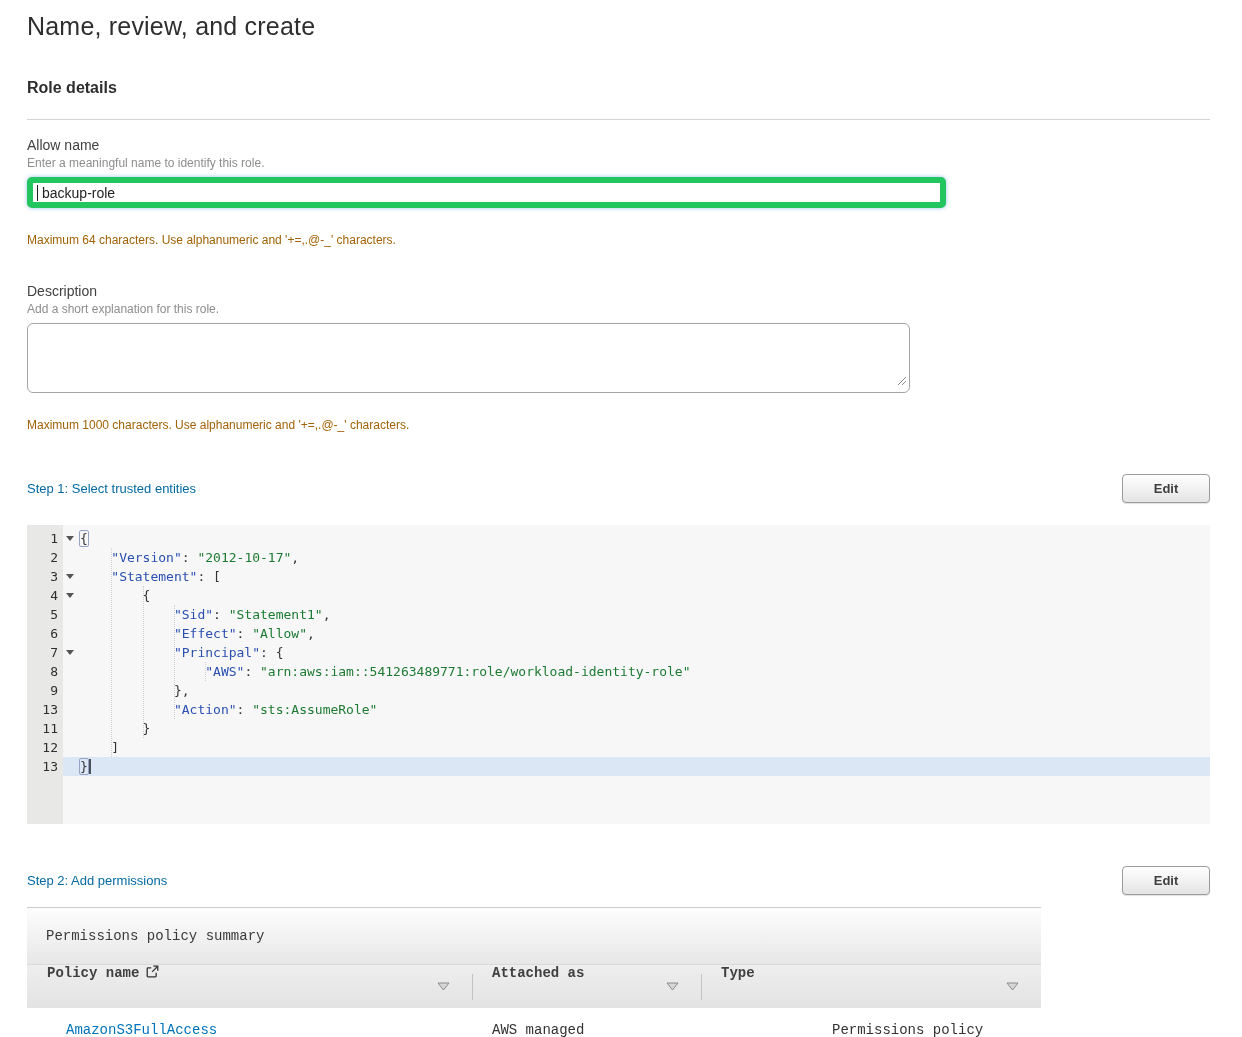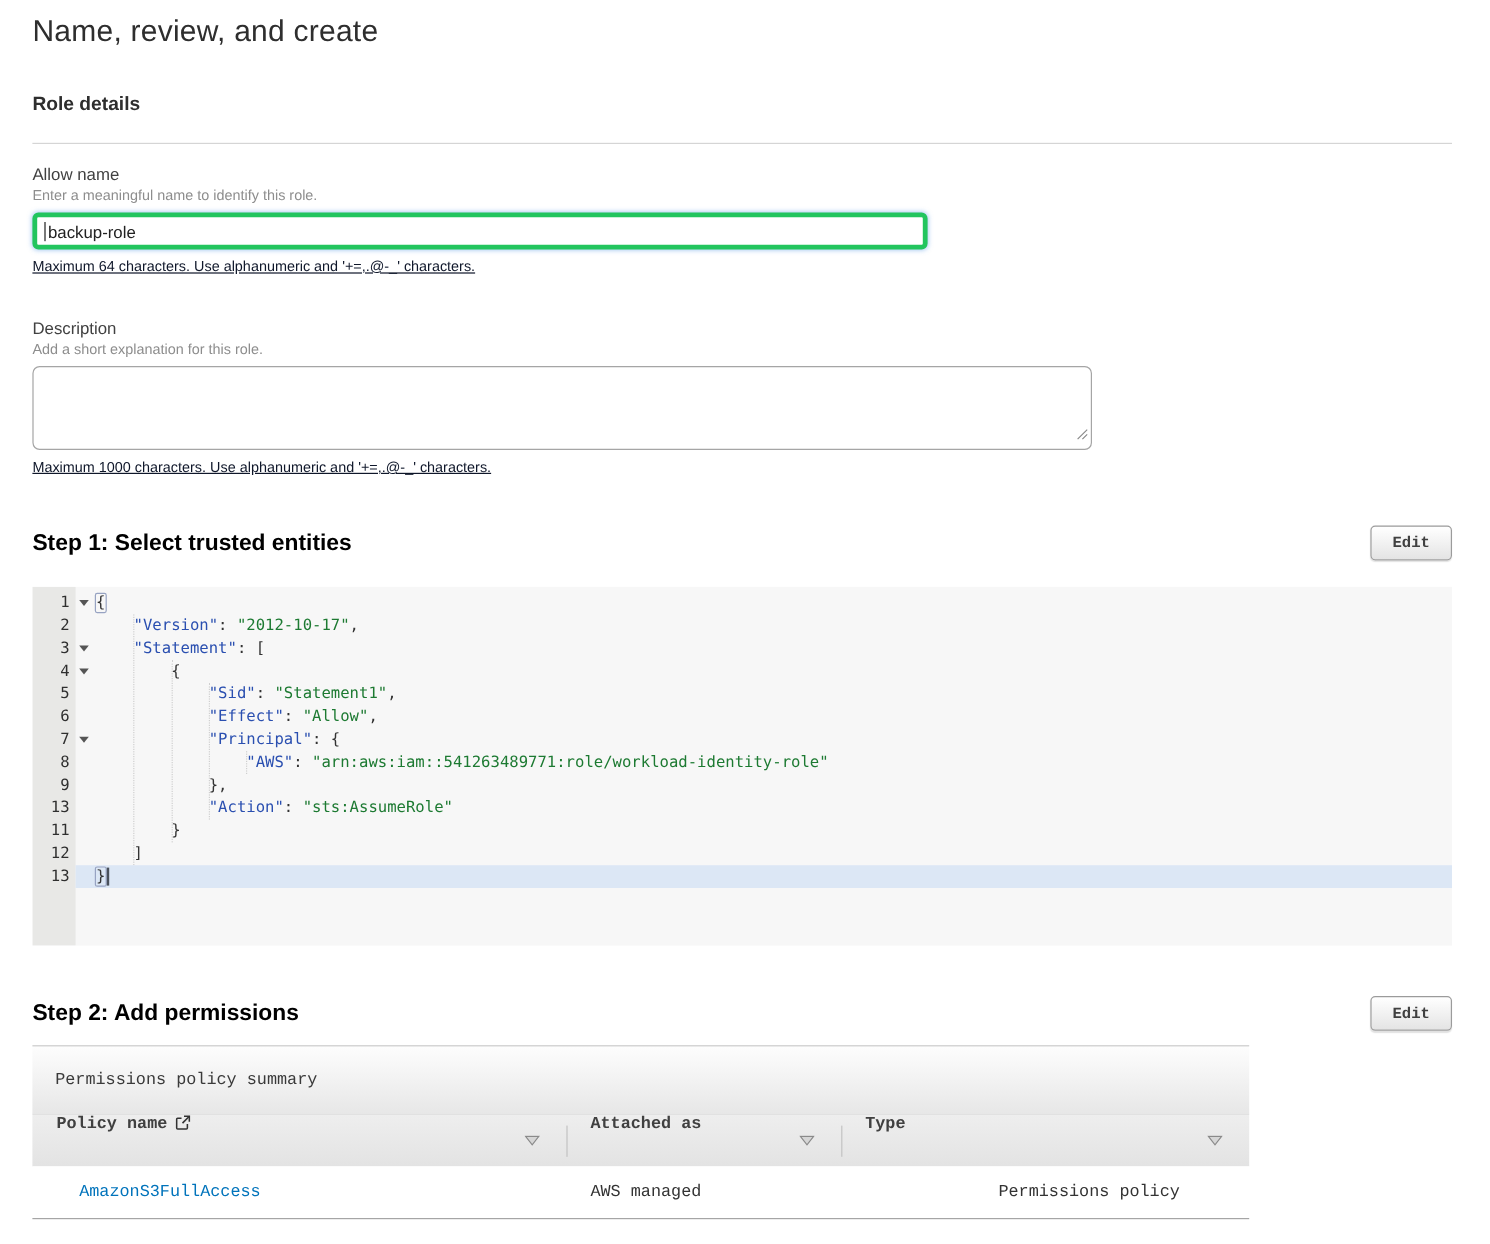--- a/index.html
+++ b/index.html
@@ -9,44 +9,44 @@
 
   
   .page-title { font-size:25px; font-weight:400; color:#2e2e2e; margin:12px 0 0 0; letter-spacing:0.2px; }
   .section-heading { font-size:16px; font-weight:700; color:#2e2e2e; margin:38px 0 0 0; }
   .divider { border-top:1px solid #d5d5d5; margin-top:22px; }
 
   
   .field { margin-top:17px; }
   .field-label { font-size:14px; color:#414141; display:block; }
   .field-help { font-size:12px; color:#8d8d8d; margin-top:3px; }
-  .field-constraint { font-size:12px; color:#0f172a; margin-top:7px;text-decoration:underline; }
+  .field-constraint { font-size:12px; color:#a16207; margin-top:25px; }
   .input-wrap { position:relative; width:883px; margin-top:7px; }
   .text-input {
-    width:746px; height:31px; padding:0 9px; font-size:14px; color:#222;
+    width:919px; height:31px; padding:0 9px; font-size:14px; color:#222;
     font-family:"Liberation Sans", sans-serif;
-    border:4px solid #22c55e; border-radius:5px; outline:none;
+    border:6px solid #22c55e; border-radius:5px; outline:none;
     box-shadow:0 0 4px rgba(73,144,226,.55);
   }
   .input-caret { position:absolute; left:10px; top:8px; width:1px; height:16px; background:#222; }
   .desc-wrap { position:relative; width:883px; margin-top:7px; }
   .desc-textarea {
     width:883px; height:70px; padding:6px 9px; font-size:14px; color:#222;
     font-family:"Liberation Sans", sans-serif;
     border:1px solid #a5a5a5; border-radius:6px; resize:none; outline:none; display:block;
   }
   .resize-handle { position:absolute; right:3px; bottom:3px; }
   .field-desc-group { margin-top:36px; }
 
   
   .step-header { display:flex; justify-content:space-between; align-items:center; margin-top:42px; }
-  .step-heading { font-size:19px; font-weight:700; color:#000000; margin:0; }
+  .step-heading { font-size:13px; font-weight:400; color:#0369a1; margin:0; }
   .edit-btn {
-    width:68px; height:29px; font-size:13px; font-weight:700; color:#404040;
-    font-family:Liberation Mono, monospace;
+    width:88px; height:29px; font-size:13px; font-weight:700; color:#404040;
+    font-family:Liberation Sans, sans-serif;
     background:linear-gradient(#ffffff,#e4e4e4);
     border:1px solid #9b9b9b; border-radius:4px; cursor:pointer;
     box-shadow:0 1px 1px rgba(0,0,0,.12);
   }
 
   
   .code-editor {
     position:relative; width:1183px; height:299px; margin-top:22px;
     background:#f7f7f7; font-family:"DejaVu Sans Mono","Liberation Mono",monospace;
     font-size:13px; line-height:19px; overflow:hidden;

